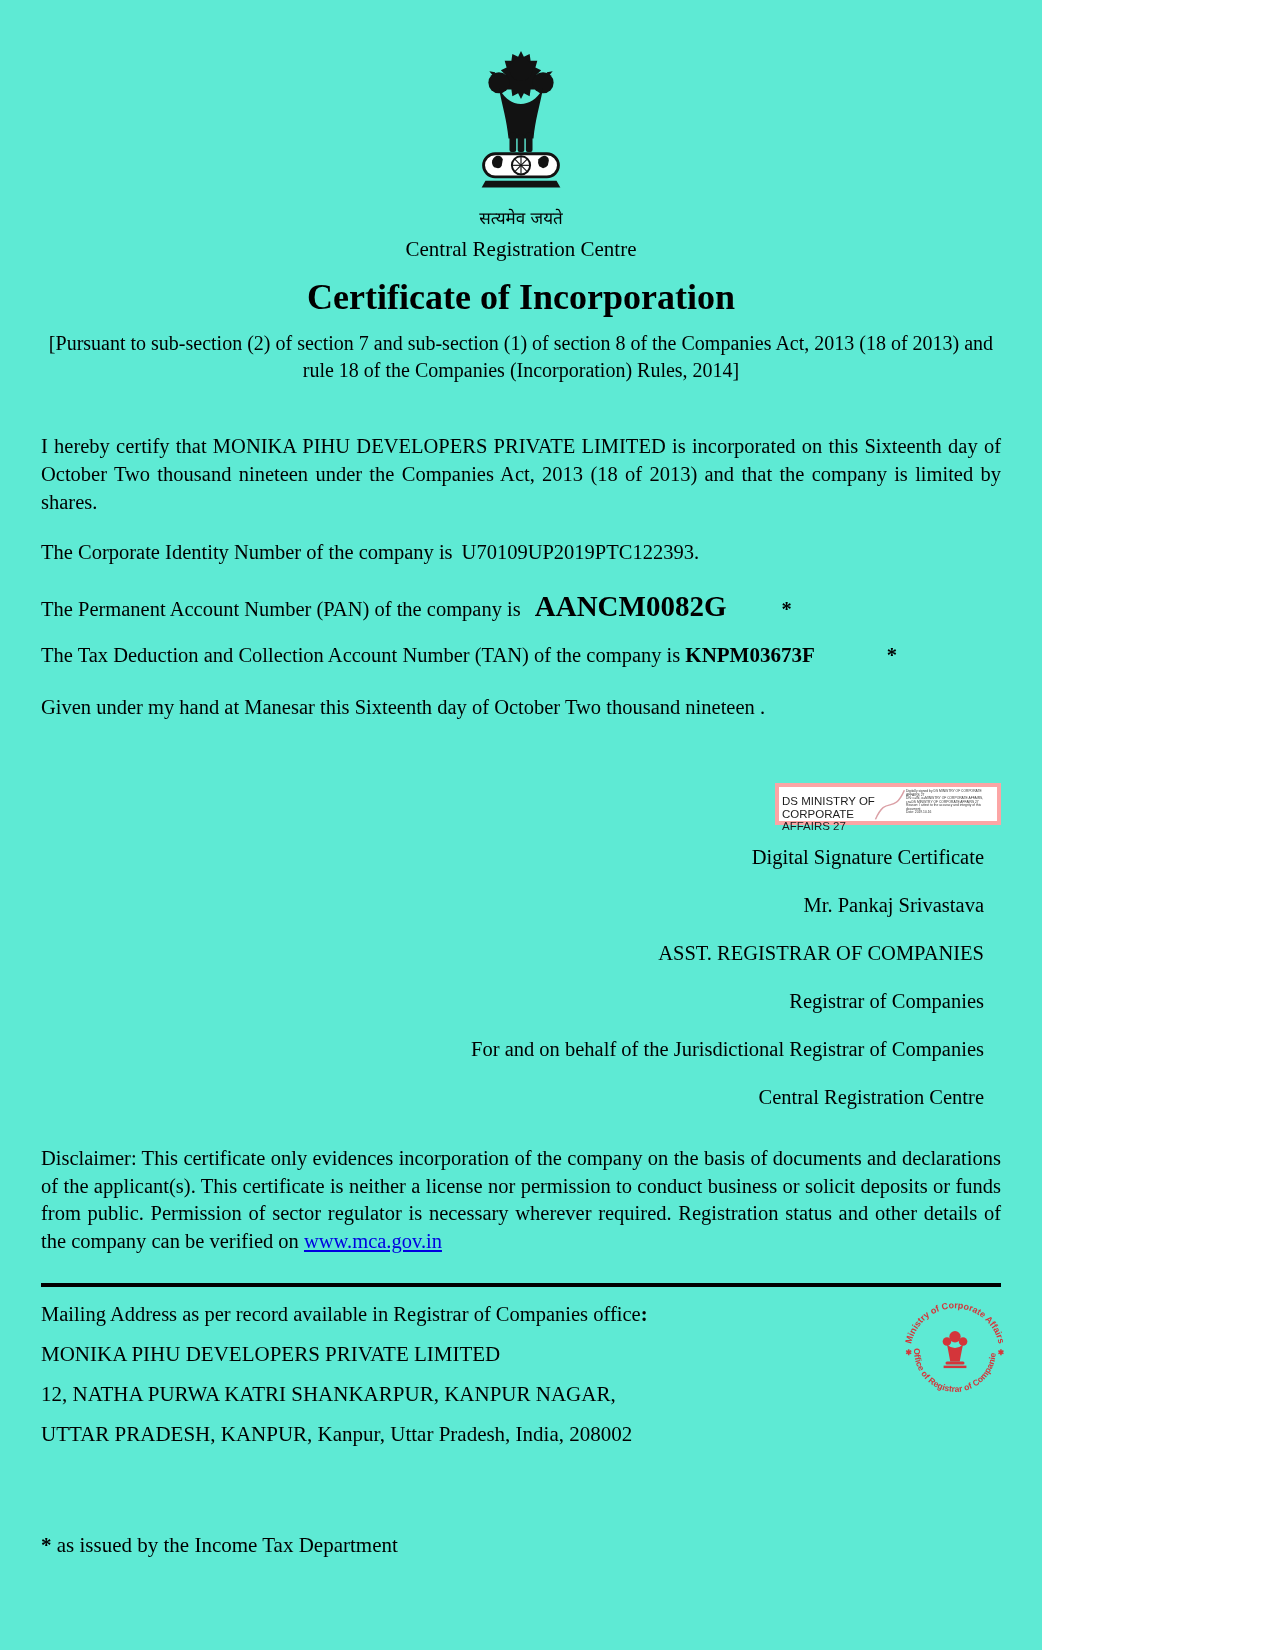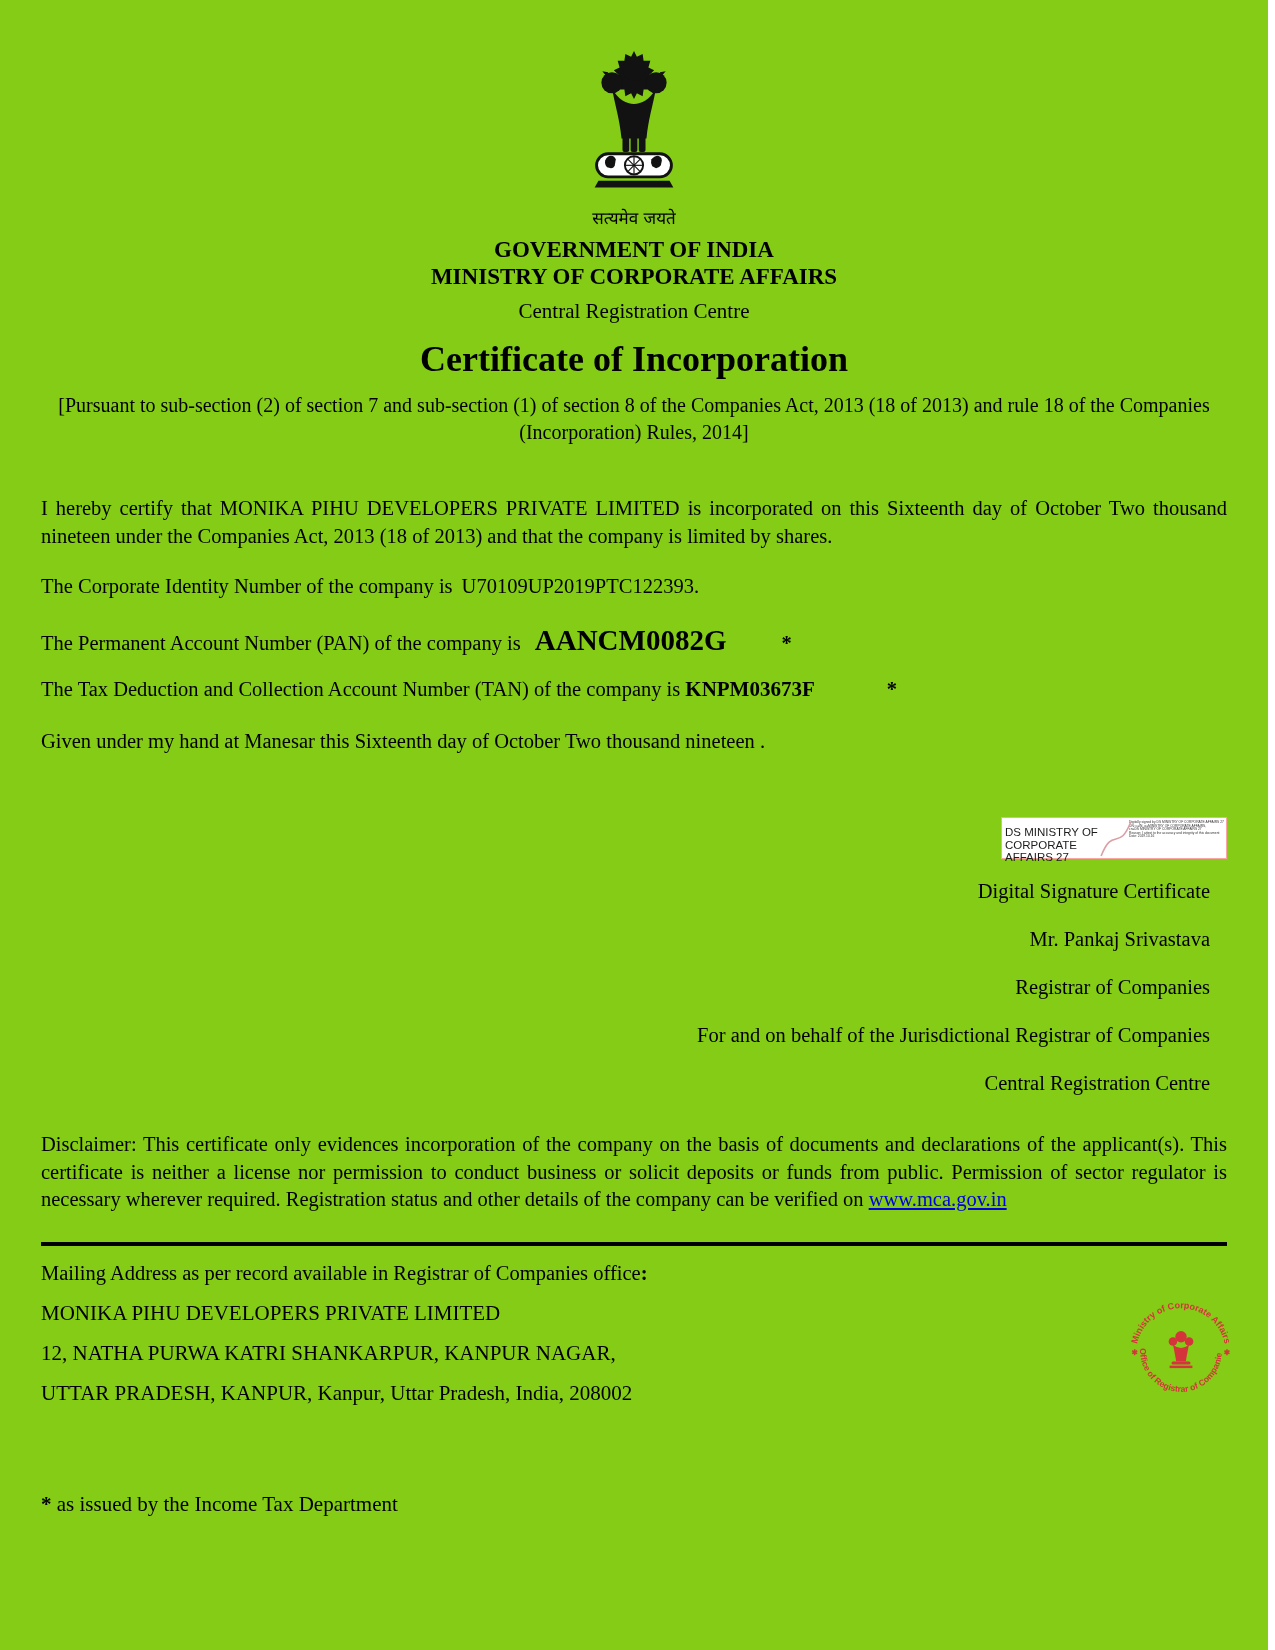--- a/index.html
+++ b/index.html
@@ -1,19 +1,19 @@
 <!DOCTYPE html>
 <html><head>
 <meta charset="utf-8">
 <style>
   html,body{margin:0;padding:0;background:#fff;}
   .page{
     position:relative;
-    width:1268px;height:1650px;
-    background:#84cc16;color:#000;
+    width:1042px;height:1650px;
+    background:#5eead4;color:#000;
     font-family:"Liberation Serif", serif;
     overflow:hidden;
   }
   .content{padding:0 41px;}
   .center{text-align:center;}
   .emblem-wrap{margin-top:48px;}
   .emblem-caption{
     font-family:"DejaVu Sans", sans-serif;
     font-size:17px;line-height:20px;margin-top:2px;
   }
@@ -36,21 +36,21 @@
   .pan-val{font-weight:bold;font-size:29px;margin-left:14px;}
   .pan-ast{font-weight:bold;margin-left:55px;}
   .tan-line{margin:18px 0 0 0;}
   .tan-val{font-weight:bold;font-size:21px;margin-left:5px;}
   .tan-ast{font-weight:bold;margin-left:72px;}
   .given-line{margin:24px 0 0 0;}
 
   .ds-box{
     margin:62px 0 0 auto;
     width:226px;height:42px;
-    border:1px solid #fca5a5;
+    border:4px solid #fca5a5;
     display:flex;align-items:stretch;
     position:relative;background:#fff;
     box-sizing:border-box;
   }
   .ds-label{
     flex:0 0 122px;
     font-family:"Liberation Sans", sans-serif;
     font-size:11.5px;line-height:12.5px;color:#1c1c1c;
     padding:8px 2px 2px 3px;
   }
@@ -123,24 +123,20 @@
             <line x1="41" y1="122" x2="59" y2="122"></line>
             <line x1="43.5" y1="115.5" x2="56.5" y2="128.5"></line>
             <line x1="43.5" y1="128.5" x2="56.5" y2="115.5"></line>
           </g>
           <path d="M20 117 q2 -5 6 -5 q4 0 5 4 l-1 6 q-1 3 -4 3 l-4 -1 q-3 -3 -2 -7 z" fill="#121212"></path>
           <path d="M68 116 q3 -4 7 -4 q4 1 4 5 l-1 5 q-2 3 -5 3 l-4 -2 q-2 -3 -1 -7 z" fill="#121212"></path>
           <path d="M13 138 h74 l4 7 h-82 z" fill="#121212"></path>
         </svg>
       </div>
       <div class="emblem-caption">सत्यमेव जयते</div>
-      <div class="gov-block">
-        <div class="gov-line">GOVERNMENT OF INDIA</div>
-        <div class="gov-line">MINISTRY OF CORPORATE AFFAIRS</div>
-      </div>
       <div class="crc-line">Central Registration Centre</div>
       <h1 class="title">Certificate of Incorporation</h1>
       <p class="subtitle">[Pursuant to sub-section (2) of section 7 and sub-section (1) of section 8 of the Companies Act, 2013 (18 of 2013) and rule 18 of the Companies (Incorporation) Rules, 2014]</p>
     </div>
 
     <p class="bodytext certify"><span>I hereby certify that </span><span>MONIKA PIHU DEVELOPERS PRIVATE LIMITED</span><span> is incorporated on this Sixteenth day of October Two thousand nineteen under the Companies Act, 2013 (18 of 2013) and that the company is limited by shares.</span></p>
 
     <p class="bodytext cin-line"><span>The Corporate Identity Number of the company is</span><span class="cin-val">U70109UP2019PTC122393.</span></p>
 
     <p class="bodytext pan-line"><span>The Permanent Account Number (PAN) of the company is</span><span class="pan-val">AANCM0082G</span><span class="pan-ast">*</span></p>
@@ -164,20 +160,21 @@
         </div>
       </div>
       <svg class="ds-squiggle" viewBox="0 0 226 42" preserveAspectRatio="none" aria-hidden="true">
         <path d="M100 40 C 112 8, 118 36, 130 4" stroke="#dba0a6" stroke-width="1.6" fill="none"></path>
       </svg>
     </div>
 
     <div class="sig-block">
       <p>Digital Signature Certificate</p>
       <p>Mr. Pankaj Srivastava</p>
+      <p>ASST. REGISTRAR OF COMPANIES</p>
       <p>Registrar of Companies</p>
       <p>For and on behalf of the Jurisdictional Registrar of Companies</p>
       <p>Central Registration Centre</p>
     </div>
 
     <p class="disclaimer"><span>Disclaimer: This certificate only evidences incorporation of the company on the basis of documents and declarations of the applicant(s). This certificate is neither a license nor permission to conduct business or solicit deposits or funds from public. Permission of sector regulator is necessary wherever required. Registration status and other details of the company can be verified on </span><a class="mca-link" href="#">www.mca.gov.in</a></p>
 
     <hr class="rule">
 
     <p class="mailing-heading"><span>Mailing Address as per record available in Registrar of Companies office</span><span class="colon">:</span></p>

